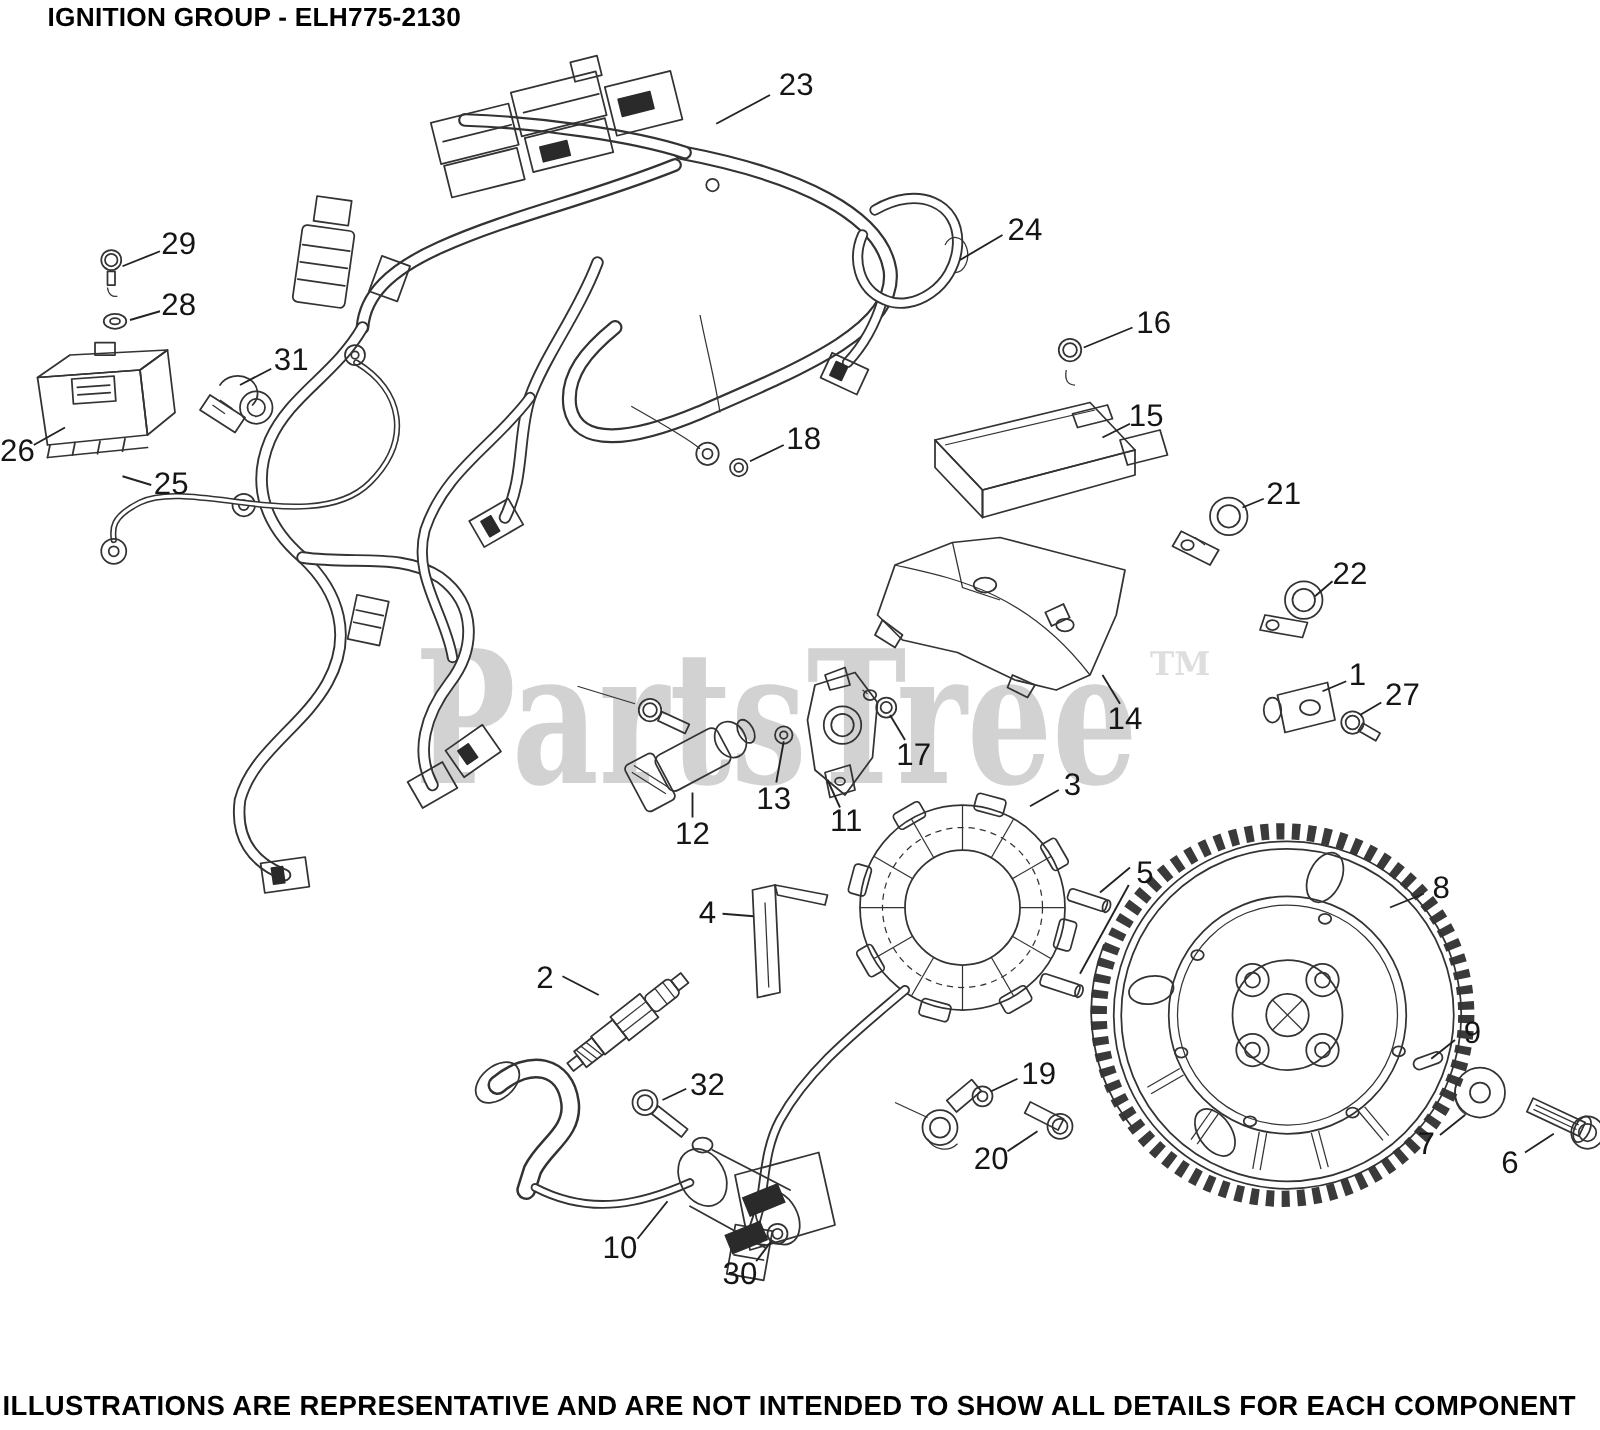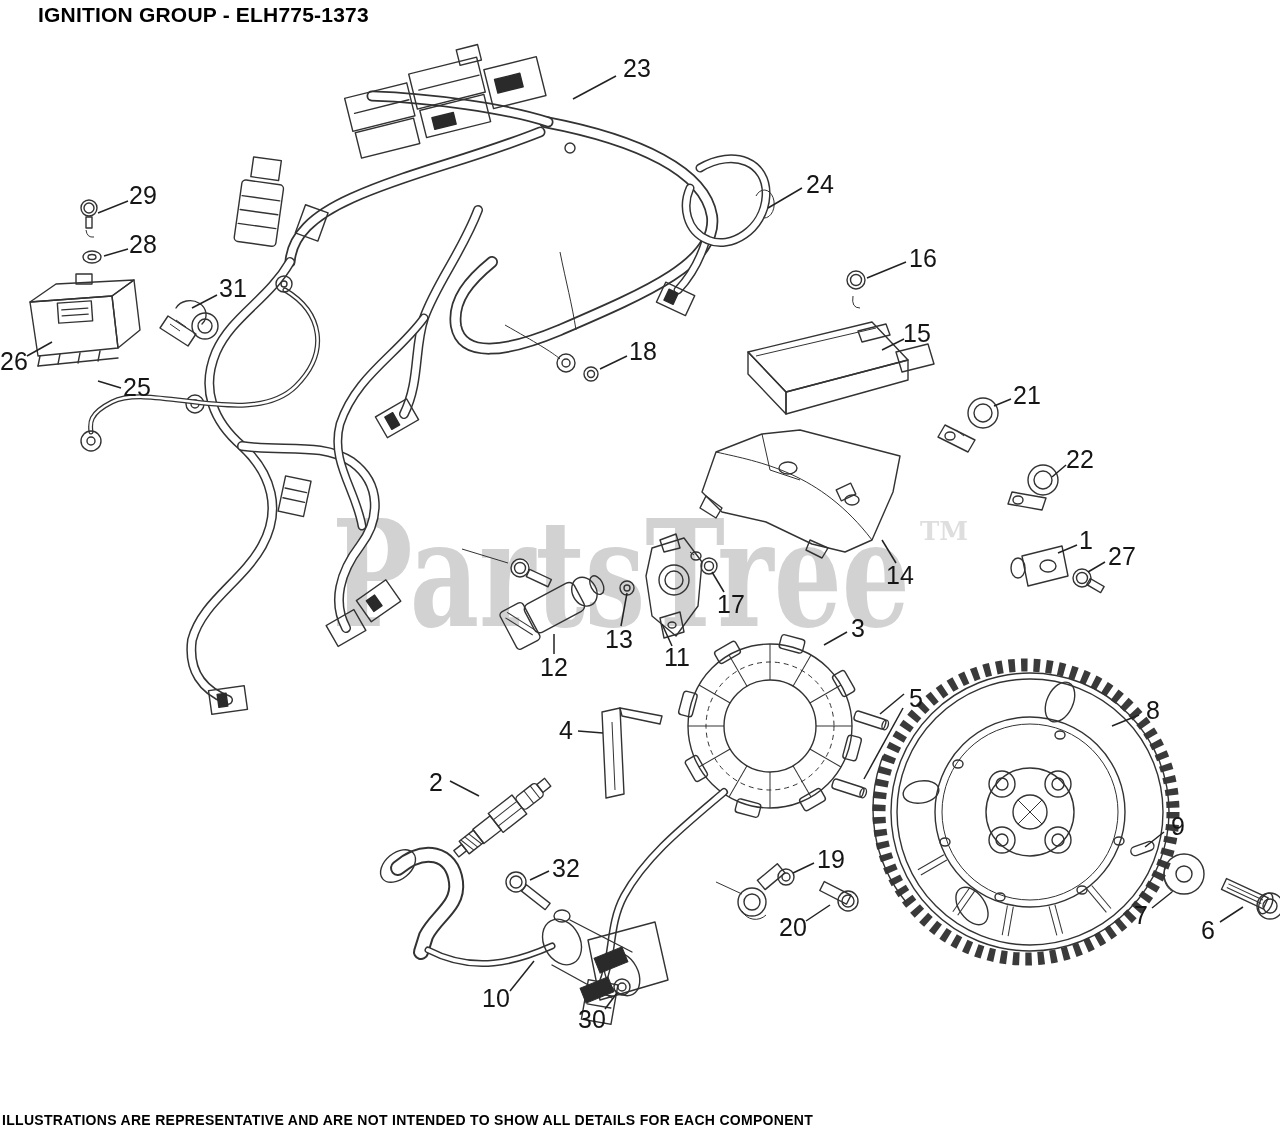--- a/index.html
+++ b/index.html
@@ -5,36 +5,36 @@
   html,body{margin:0;padding:0;}
   body{
     width:1280px;height:1144px;background:#ffffff;position:relative;overflow:hidden;
     font-family:"Liberation Sans",sans-serif;
   }
   .title{
     position:absolute;left:38px;top:3px;font-size:21px;font-weight:bold;color:#000;
     letter-spacing:.2px;white-space:nowrap;
   }
   .footer{
-    position:absolute;left:2px;top:1112px;width:1278px;font-size:14px;font-weight:bold;
+    position:absolute;left:2px;top:1112px;width:1278px;font-size:22px;font-weight:bold;
     color:#000;white-space:nowrap;letter-spacing:.3px;
   }
   svg.canvas{position:absolute;left:0;top:0;}
   .ln{stroke:#333;stroke-width:1.4;fill:none;stroke-linejoin:round;stroke-linecap:round;}
   .thin{stroke:#333;stroke-width:1;fill:none;}
   .tube-o{stroke:#333;fill:none;stroke-linecap:round;}
   .tube-i{stroke:#fff;fill:none;stroke-linecap:round;}
   .dk{fill:#2a2a2a;stroke:#2a2a2a;}
   .wm{font-family:"DejaVu Serif",serif;font-weight:bold;}
   .callout-num{font-family:"Liberation Sans",sans-serif;fill:#151515;text-anchor:middle;}
 </style>
 </head>
 <body>
 
-<div class="title">IGNITION GROUP - ELH775-1373</div>
+<div class="title">IGNITION GROUP - ELH775-2130</div>
 
 <svg class="canvas" width="1280" height="1110" viewBox="0 0 1280 1110">
 
   <defs>
     <path id="p-main" d="M545,122 C640,140 705,172 712,216 C718,262 648,292 560,330 C505,353 462,358 456,326 C452,300 470,280 492,262"></path>
     <path id="p-top" d="M372,96 C430,98 505,108 548,122"></path>
     <path id="p-left" d="M540,132 C470,160 410,172 352,198 C312,216 292,236 290,262"></path>
     <path id="p-drop1" d="M478,210 C462,252 436,284 424,318 C414,348 420,382 404,414"></path>
     <path id="p-rdrop" d="M706,240 C700,260 692,275 678,290"></path>
     <path id="p-lleft" d="M290,262 C268,300 232,316 216,352 C200,390 214,422 242,446 C272,474 282,510 262,546 C242,582 202,602 192,640 C188,670 202,690 228,700"></path>

